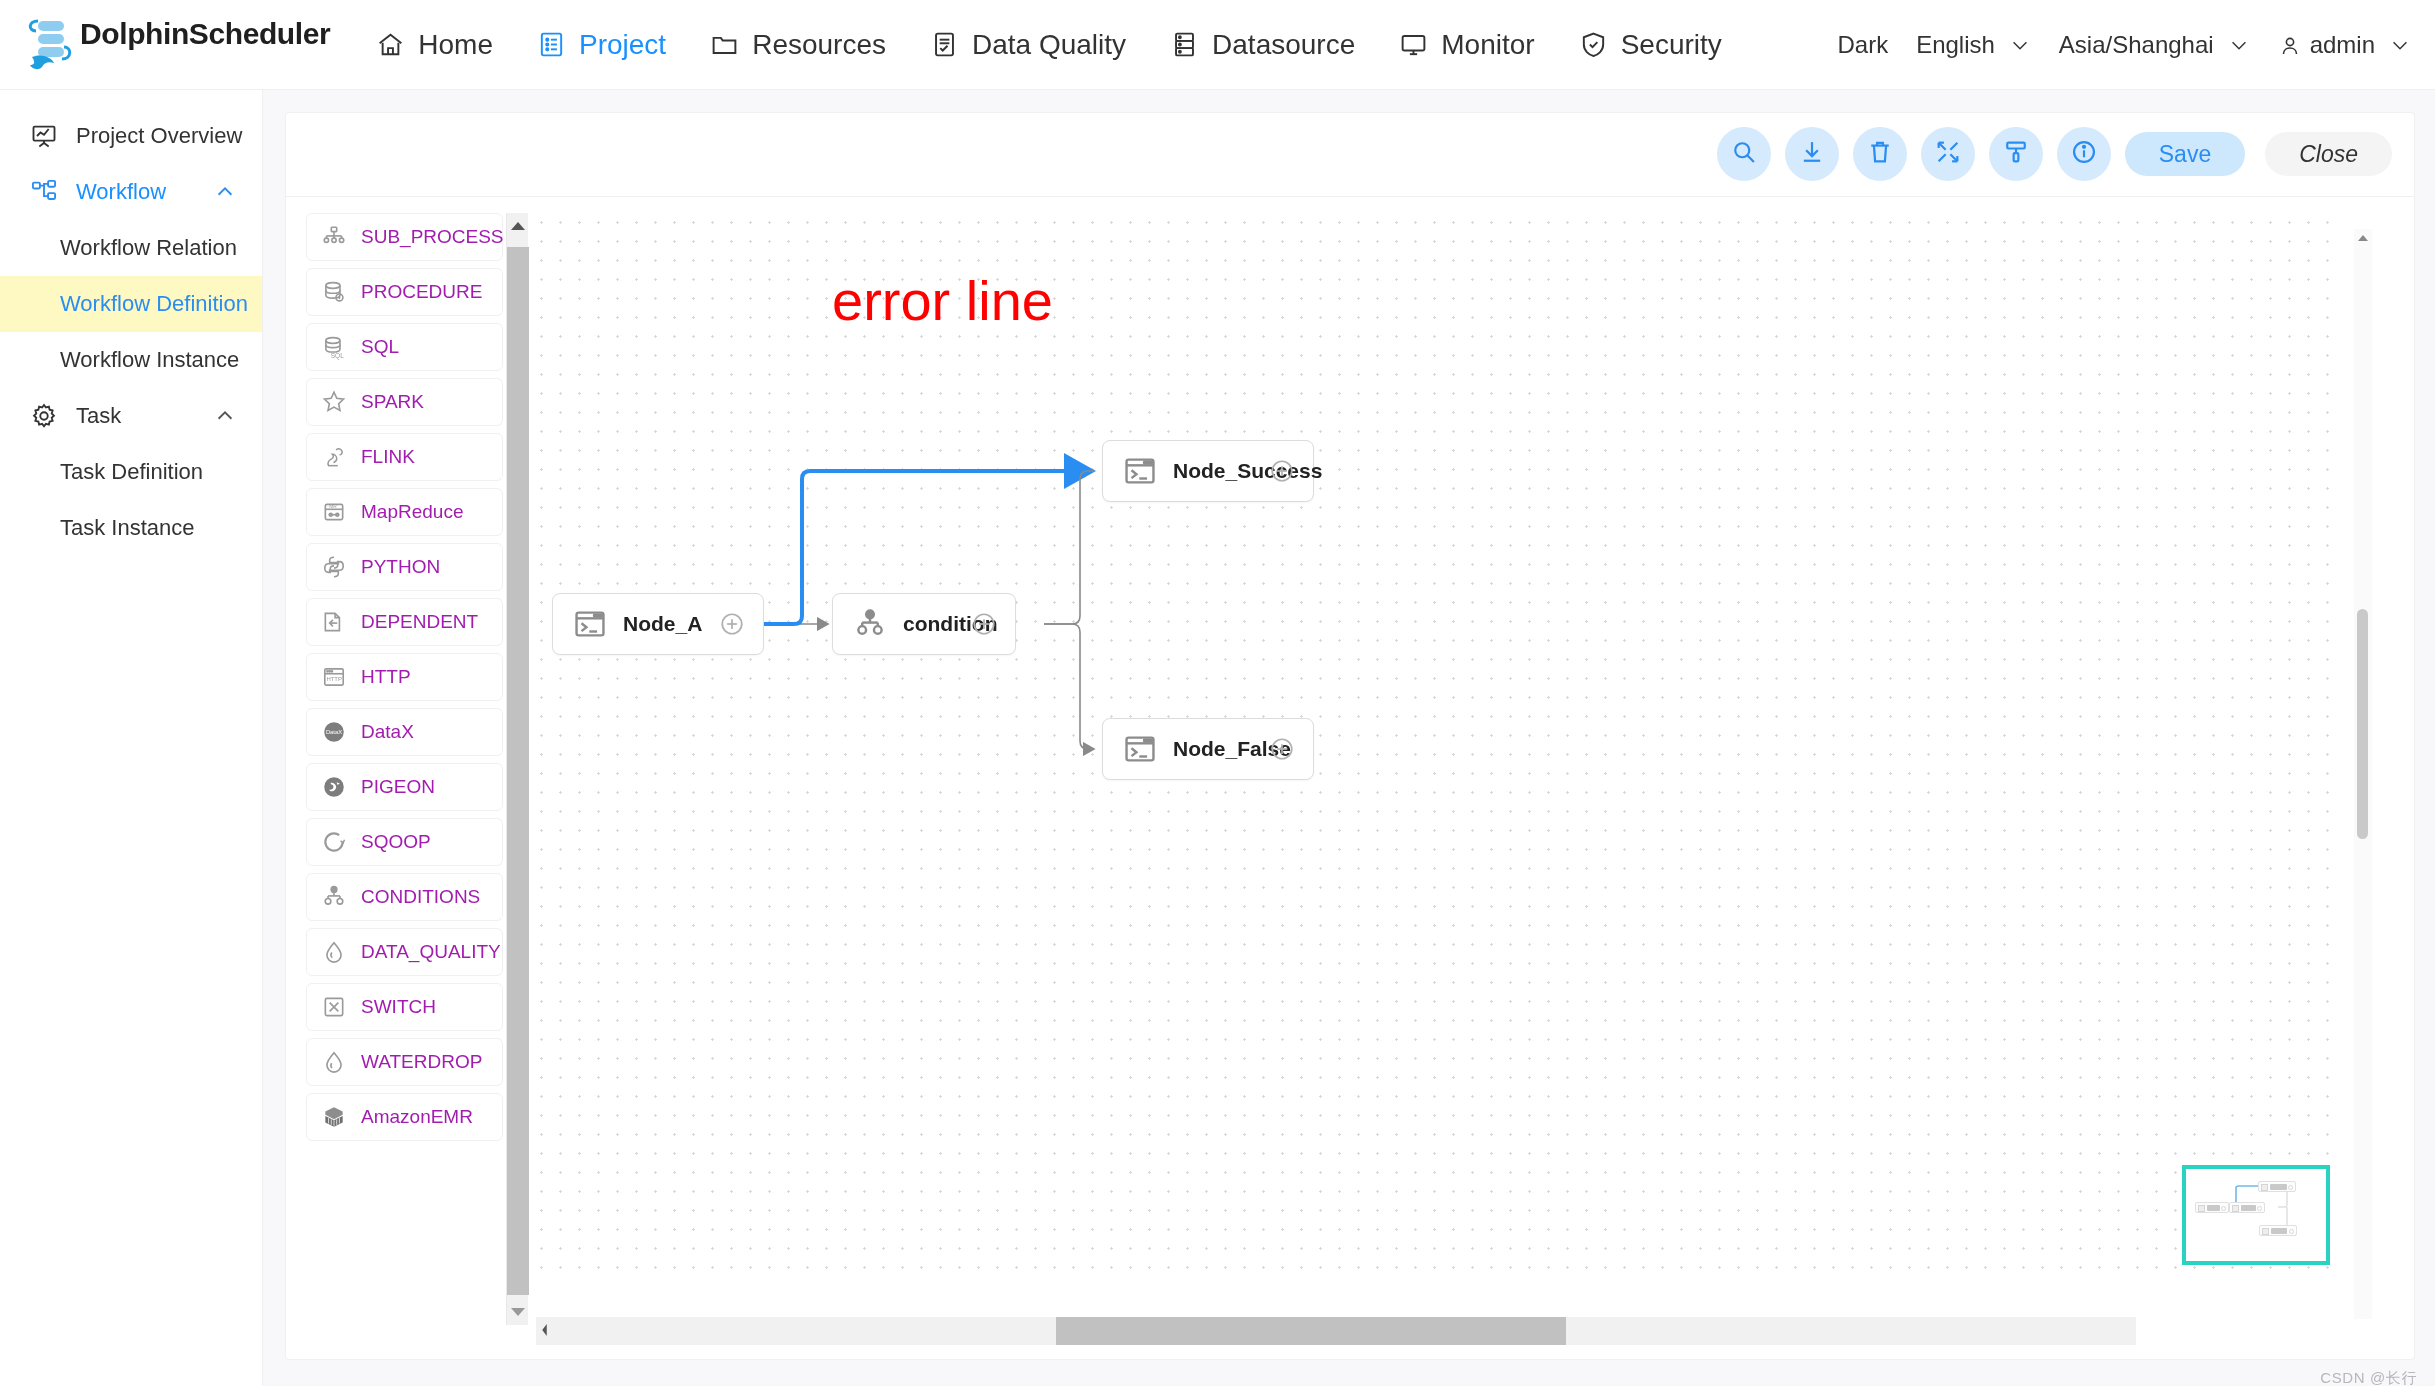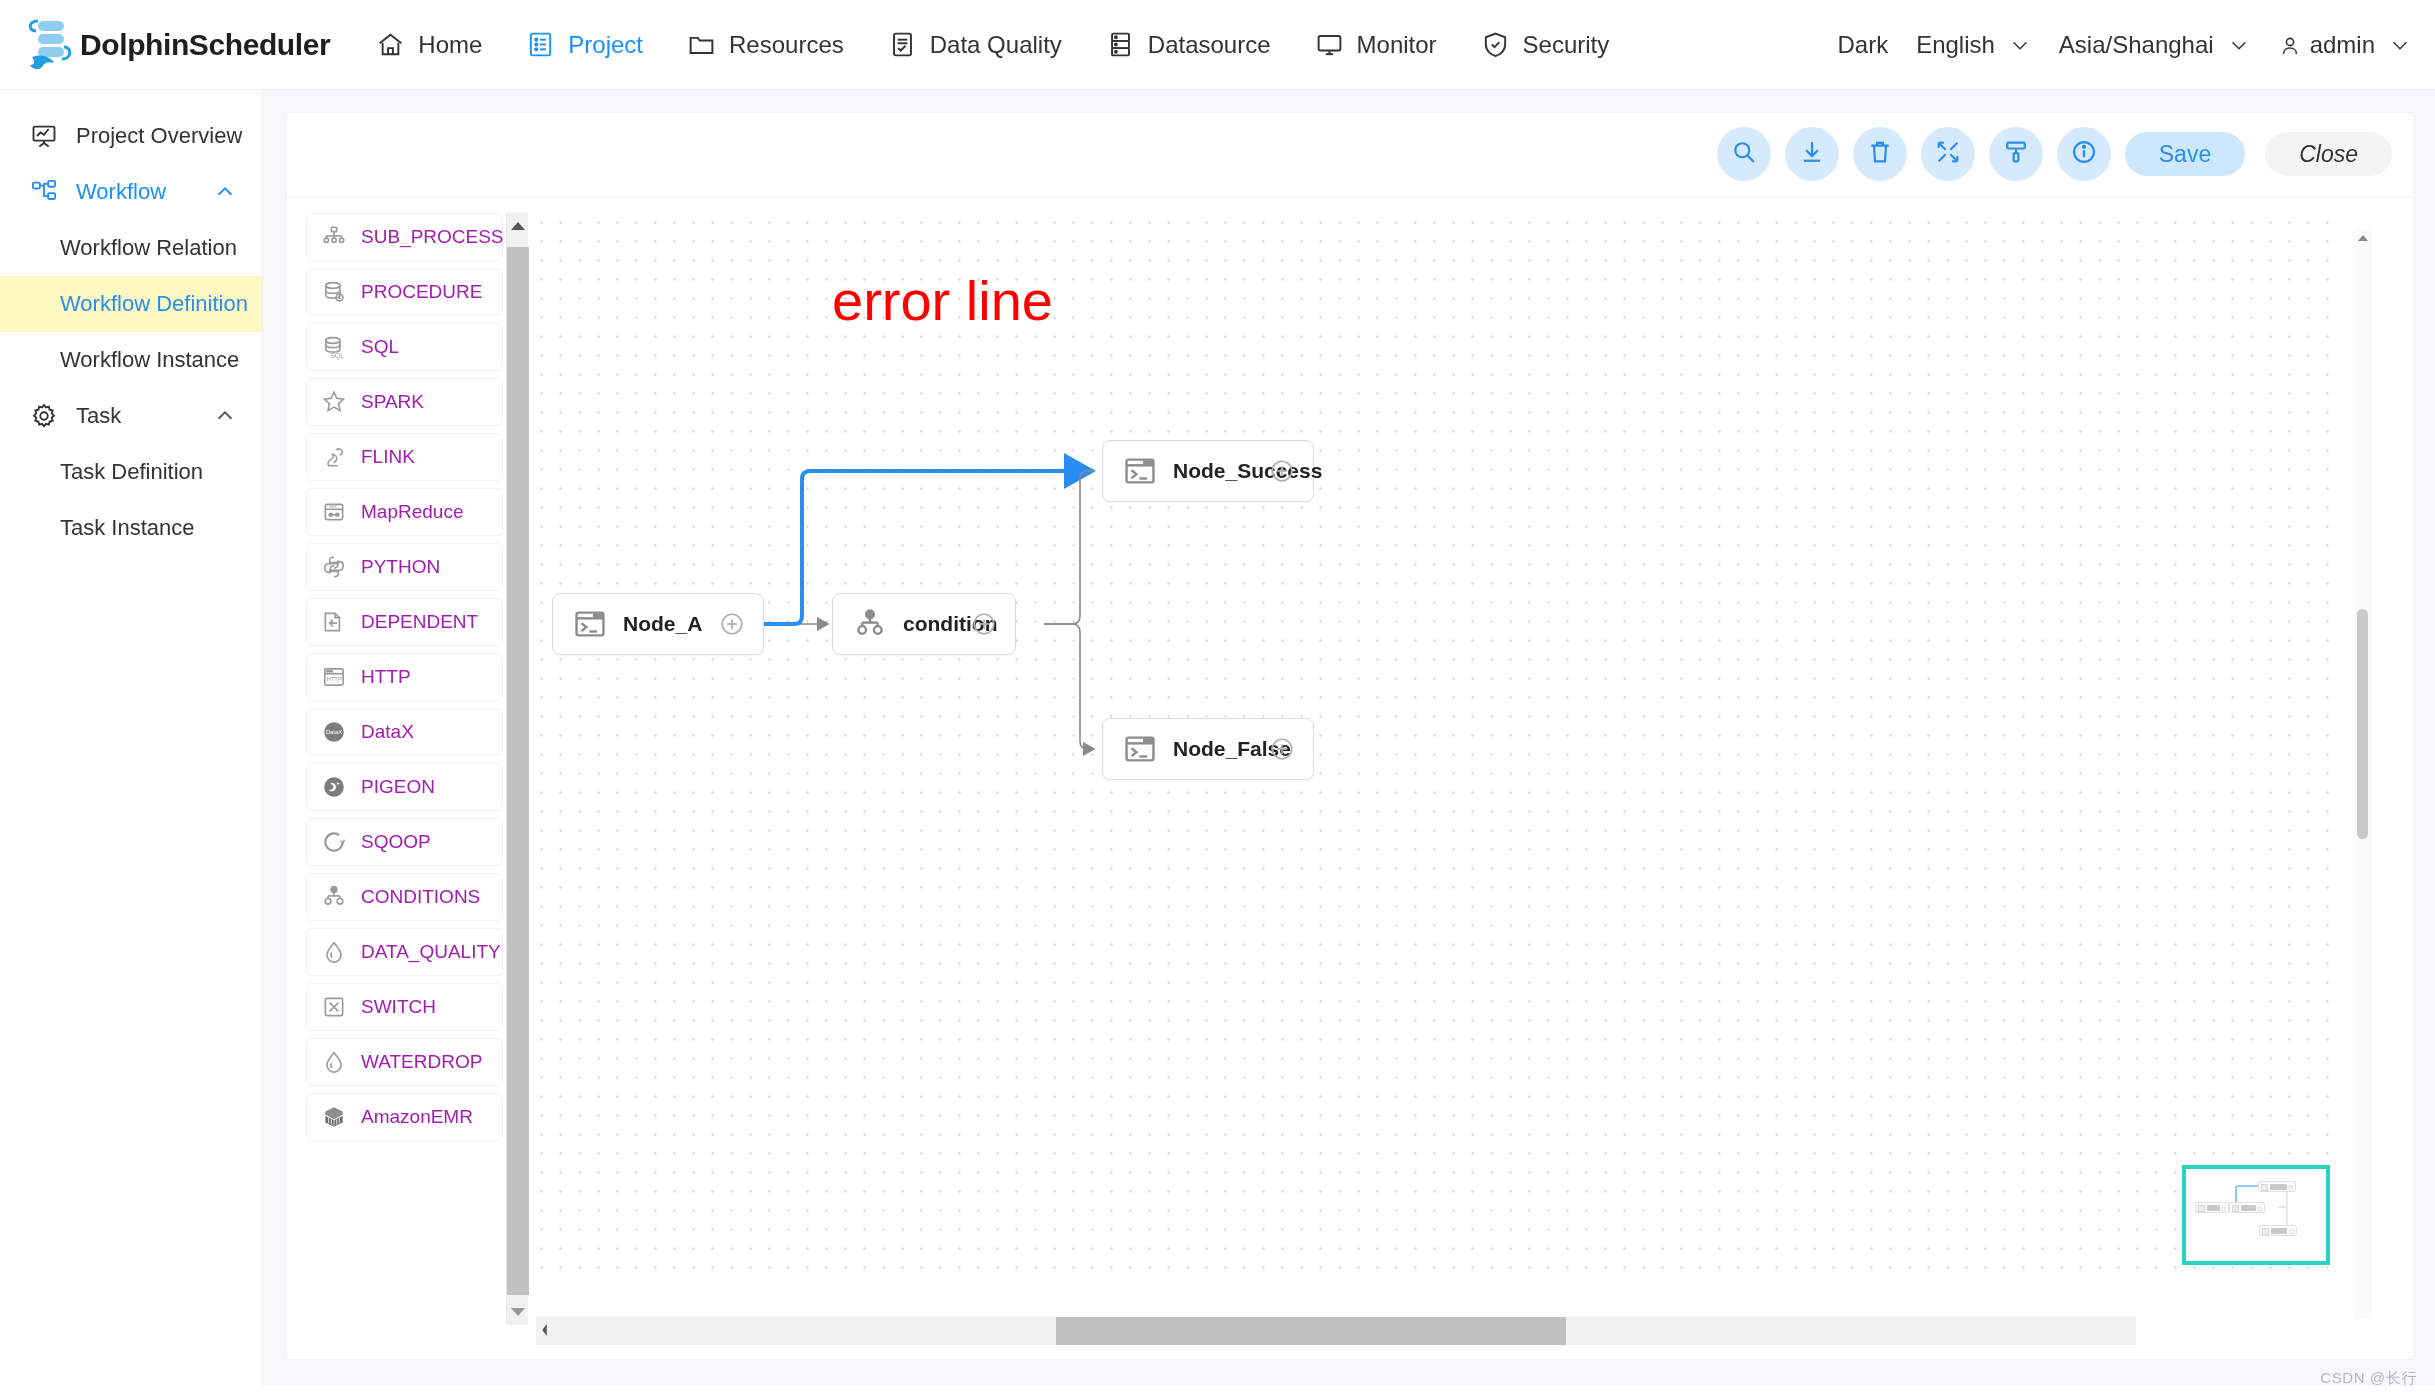--- a/index.html
+++ b/index.html
@@ -10,27 +10,27 @@
     overflow: hidden;
   }
   .app { position: relative; width: 2435px; height: 1394px; }
 
   
   .navbar {
     position: absolute; top: 0; left: 0; width: 2435px; height: 90px;
     background: #fff; border-bottom: 1px solid #efefef;
     display: flex; align-items: center;
   }
-  .brand { display: flex; align-items: center; margin-left: 18px; }
+  .brand { display: flex; margin-left: 18px; }
   .brand-logo { width: 58px; height: 56px; position: relative; flex: none; }
   .brand-name { font-size: 30px; font-weight: 700; color: #1f1f1f; letter-spacing: -0.4px; margin-left: 4px; }
 
   .nav-items { display: flex; align-items: center; margin-left: 46px; gap: 44px; }
   .nav-item { display: flex; align-items: center; gap: 13px; cursor: pointer; }
-  .nav-item .lbl { font-size: 24px; color: #333; }
+  .nav-item .lbl { font-size: 28px; color: #333; }
   .nav-item.active .lbl { color: #1890ff; }
   .nav-icon { width: 29px; height: 29px; display: block; }
 
   .nav-right { position: absolute; right: 24px; top: 0; height: 90px; display: flex; align-items: center; gap: 0; }
   .nav-right > div { display: flex; align-items: center; }
   .nr-text { font-size: 24px; color: #333; }
   .nr-sep { width: 28px; }
   .chev { width: 22px; height: 22px; margin-left: 14px; }
 
   

